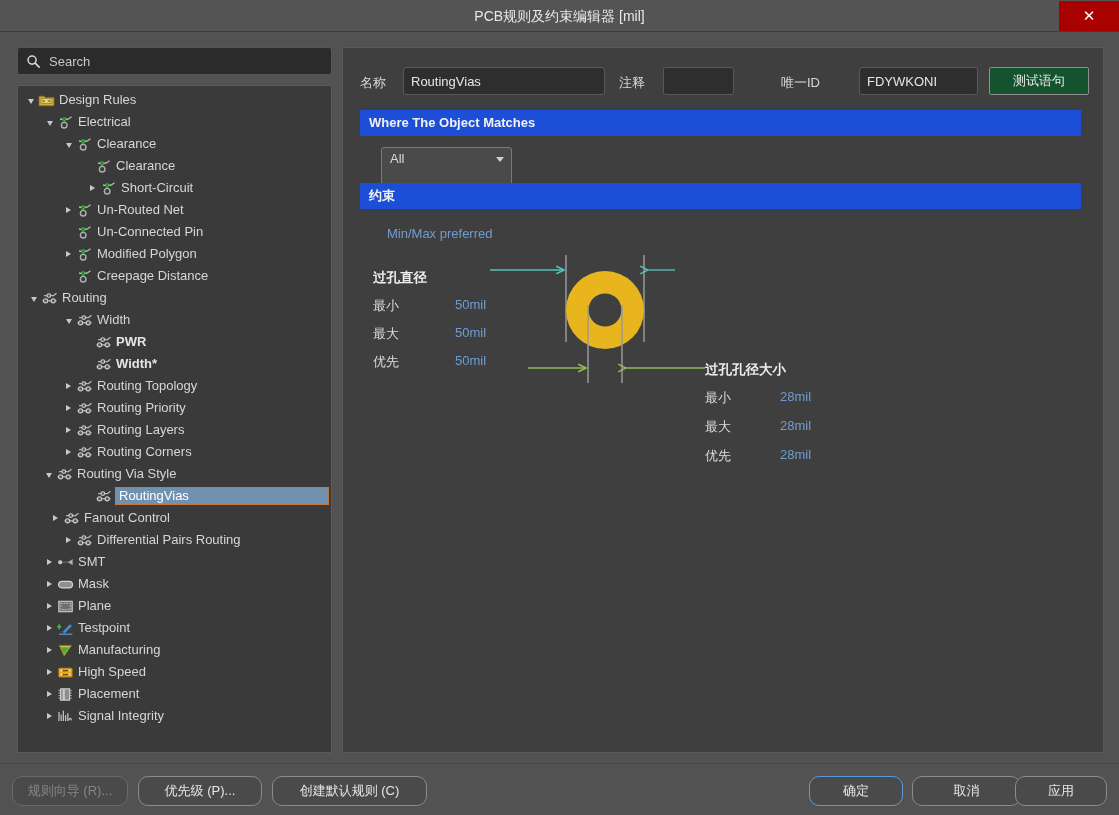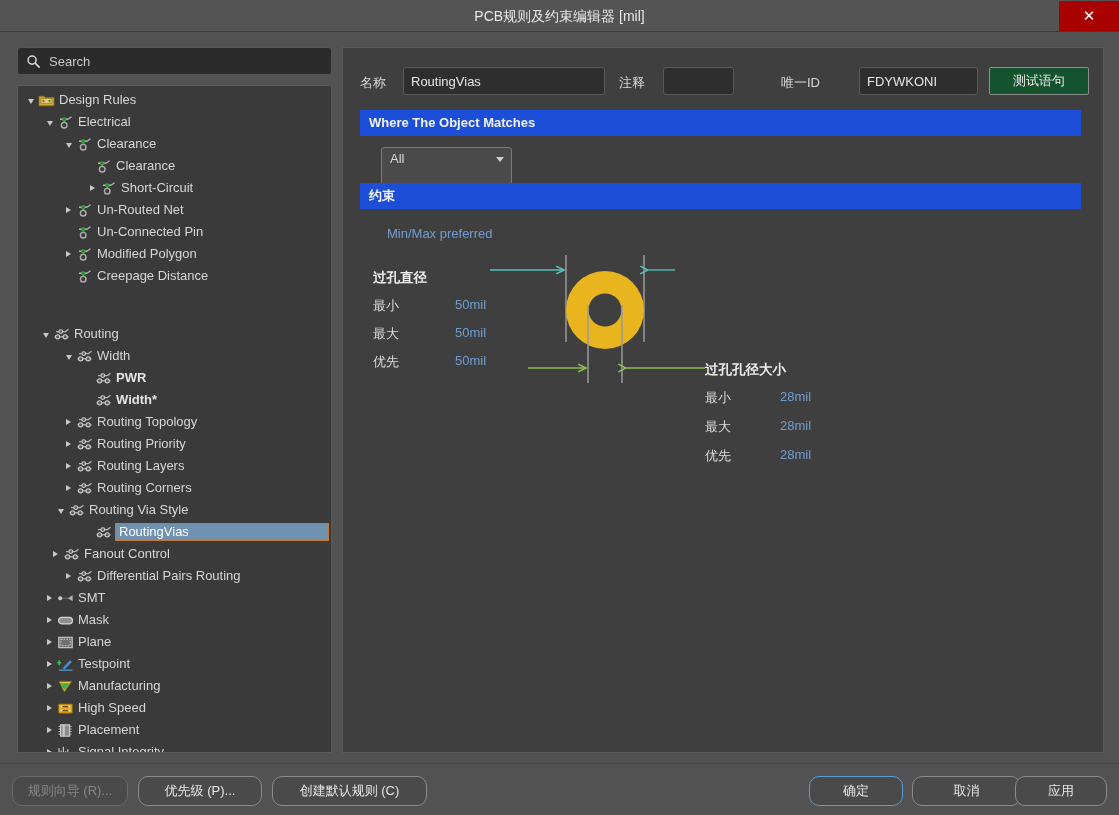--- a/index.html
+++ b/index.html
@@ -399,21 +399,21 @@
               <path d="M3 4.2 L11 4.2" stroke="#b9b9b9" stroke-width="1.5"></path>
               <path d="M11 4.2 L14.5 1.8" stroke="#b9b9b9" stroke-width="1.3"></path>
               <circle cx="7.2" cy="4.4" r="2.1" fill="#3ab53a"></circle>
               <path d="M6.2 3.6 L8.2 5.2 M8.2 3.6 L6.2 5.2" stroke="#1c6b1c" stroke-width="0.9"></path>
               <circle cx="7.2" cy="10.2" r="2.8" fill="none" stroke="#b0b0b0" stroke-width="1.4"></circle>
               <path d="M7.2 6.5 L7.2 7.6" stroke="#b0b0b0" stroke-width="1.4"></path>
             </svg>
           </span>
           <span class="tlabel">Creepage Distance</span>
         </div>
-        <div class="tree-row" style="padding-left: 21px; margin-top: 36px;">
+        <div class="tree-row" style="padding-left: 9px;">
           <span class="twisty">
             <span class="tw-open"></span>
           </span>
           <span class="ticon">
             <svg width="17" height="15" viewBox="0 0 17 15">
               <path d="M1.5 9.8 H15.5" stroke="#b5b5b5" stroke-width="1.3"></path>
               <path d="M3 4.6 H12.5 L15.5 2.2" stroke="#b5b5b5" stroke-width="1.3" fill="none"></path>
               <circle cx="4.6" cy="9.8" r="2.1" fill="#5a5a5a" stroke="#cfcfcf" stroke-width="1.1"></circle>
               <circle cx="12.2" cy="9.8" r="2.1" fill="#5a5a5a" stroke="#cfcfcf" stroke-width="1.1"></circle>
               <circle cx="7.8" cy="4.6" r="1.9" fill="#5a5a5a" stroke="#cfcfcf" stroke-width="1.1"></circle>
@@ -515,21 +515,21 @@
             <svg width="17" height="15" viewBox="0 0 17 15">
               <path d="M1.5 9.8 H15.5" stroke="#b5b5b5" stroke-width="1.3"></path>
               <path d="M3 4.6 H12.5 L15.5 2.2" stroke="#b5b5b5" stroke-width="1.3" fill="none"></path>
               <circle cx="4.6" cy="9.8" r="2.1" fill="#5a5a5a" stroke="#cfcfcf" stroke-width="1.1"></circle>
               <circle cx="12.2" cy="9.8" r="2.1" fill="#5a5a5a" stroke="#cfcfcf" stroke-width="1.1"></circle>
               <circle cx="7.8" cy="4.6" r="1.9" fill="#5a5a5a" stroke="#cfcfcf" stroke-width="1.1"></circle>
             </svg>
           </span>
           <span class="tlabel">Routing Corners</span>
         </div>
-        <div class="tree-row" style="padding-left: 36px;">
+        <div class="tree-row" style="padding-left: 24px;">
           <span class="twisty">
             <span class="tw-open"></span>
           </span>
           <span class="ticon">
             <svg width="17" height="15" viewBox="0 0 17 15">
               <path d="M1.5 9.8 H15.5" stroke="#b5b5b5" stroke-width="1.3"></path>
               <path d="M3 4.6 H12.5 L15.5 2.2" stroke="#b5b5b5" stroke-width="1.3" fill="none"></path>
               <circle cx="4.6" cy="9.8" r="2.1" fill="#5a5a5a" stroke="#cfcfcf" stroke-width="1.1"></circle>
               <circle cx="12.2" cy="9.8" r="2.1" fill="#5a5a5a" stroke="#cfcfcf" stroke-width="1.1"></circle>
               <circle cx="7.8" cy="4.6" r="1.9" fill="#5a5a5a" stroke="#cfcfcf" stroke-width="1.1"></circle>

